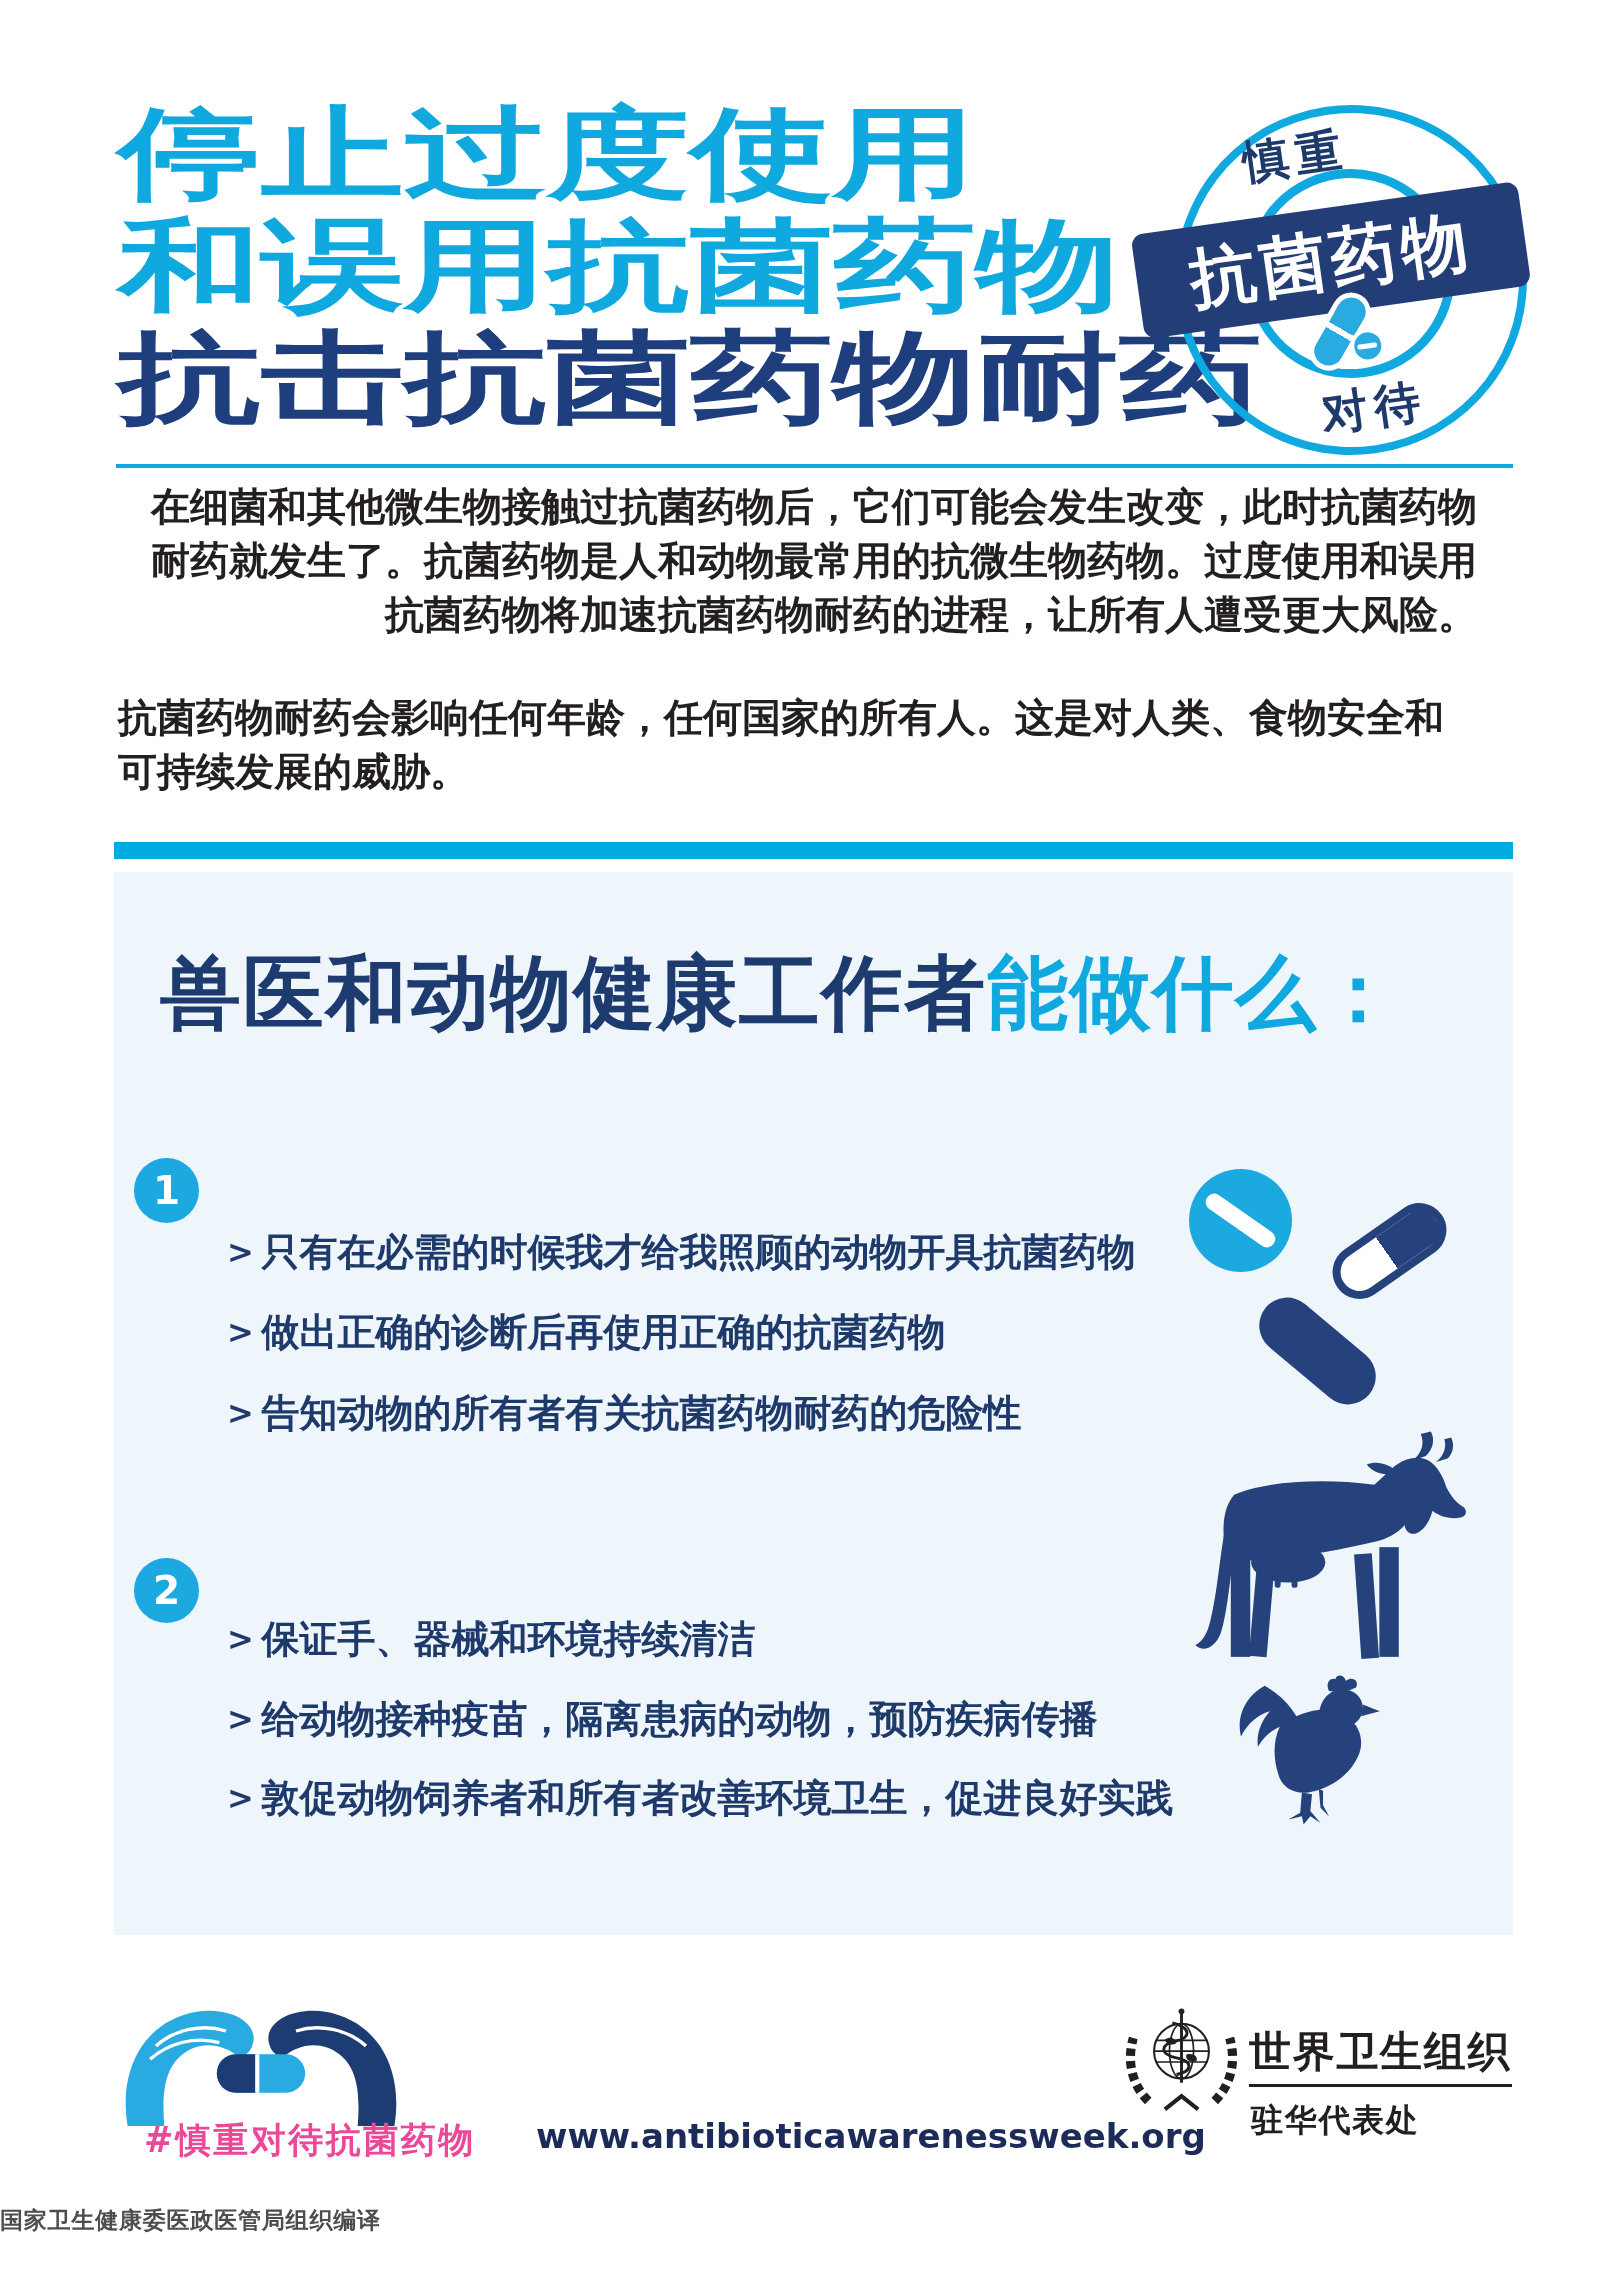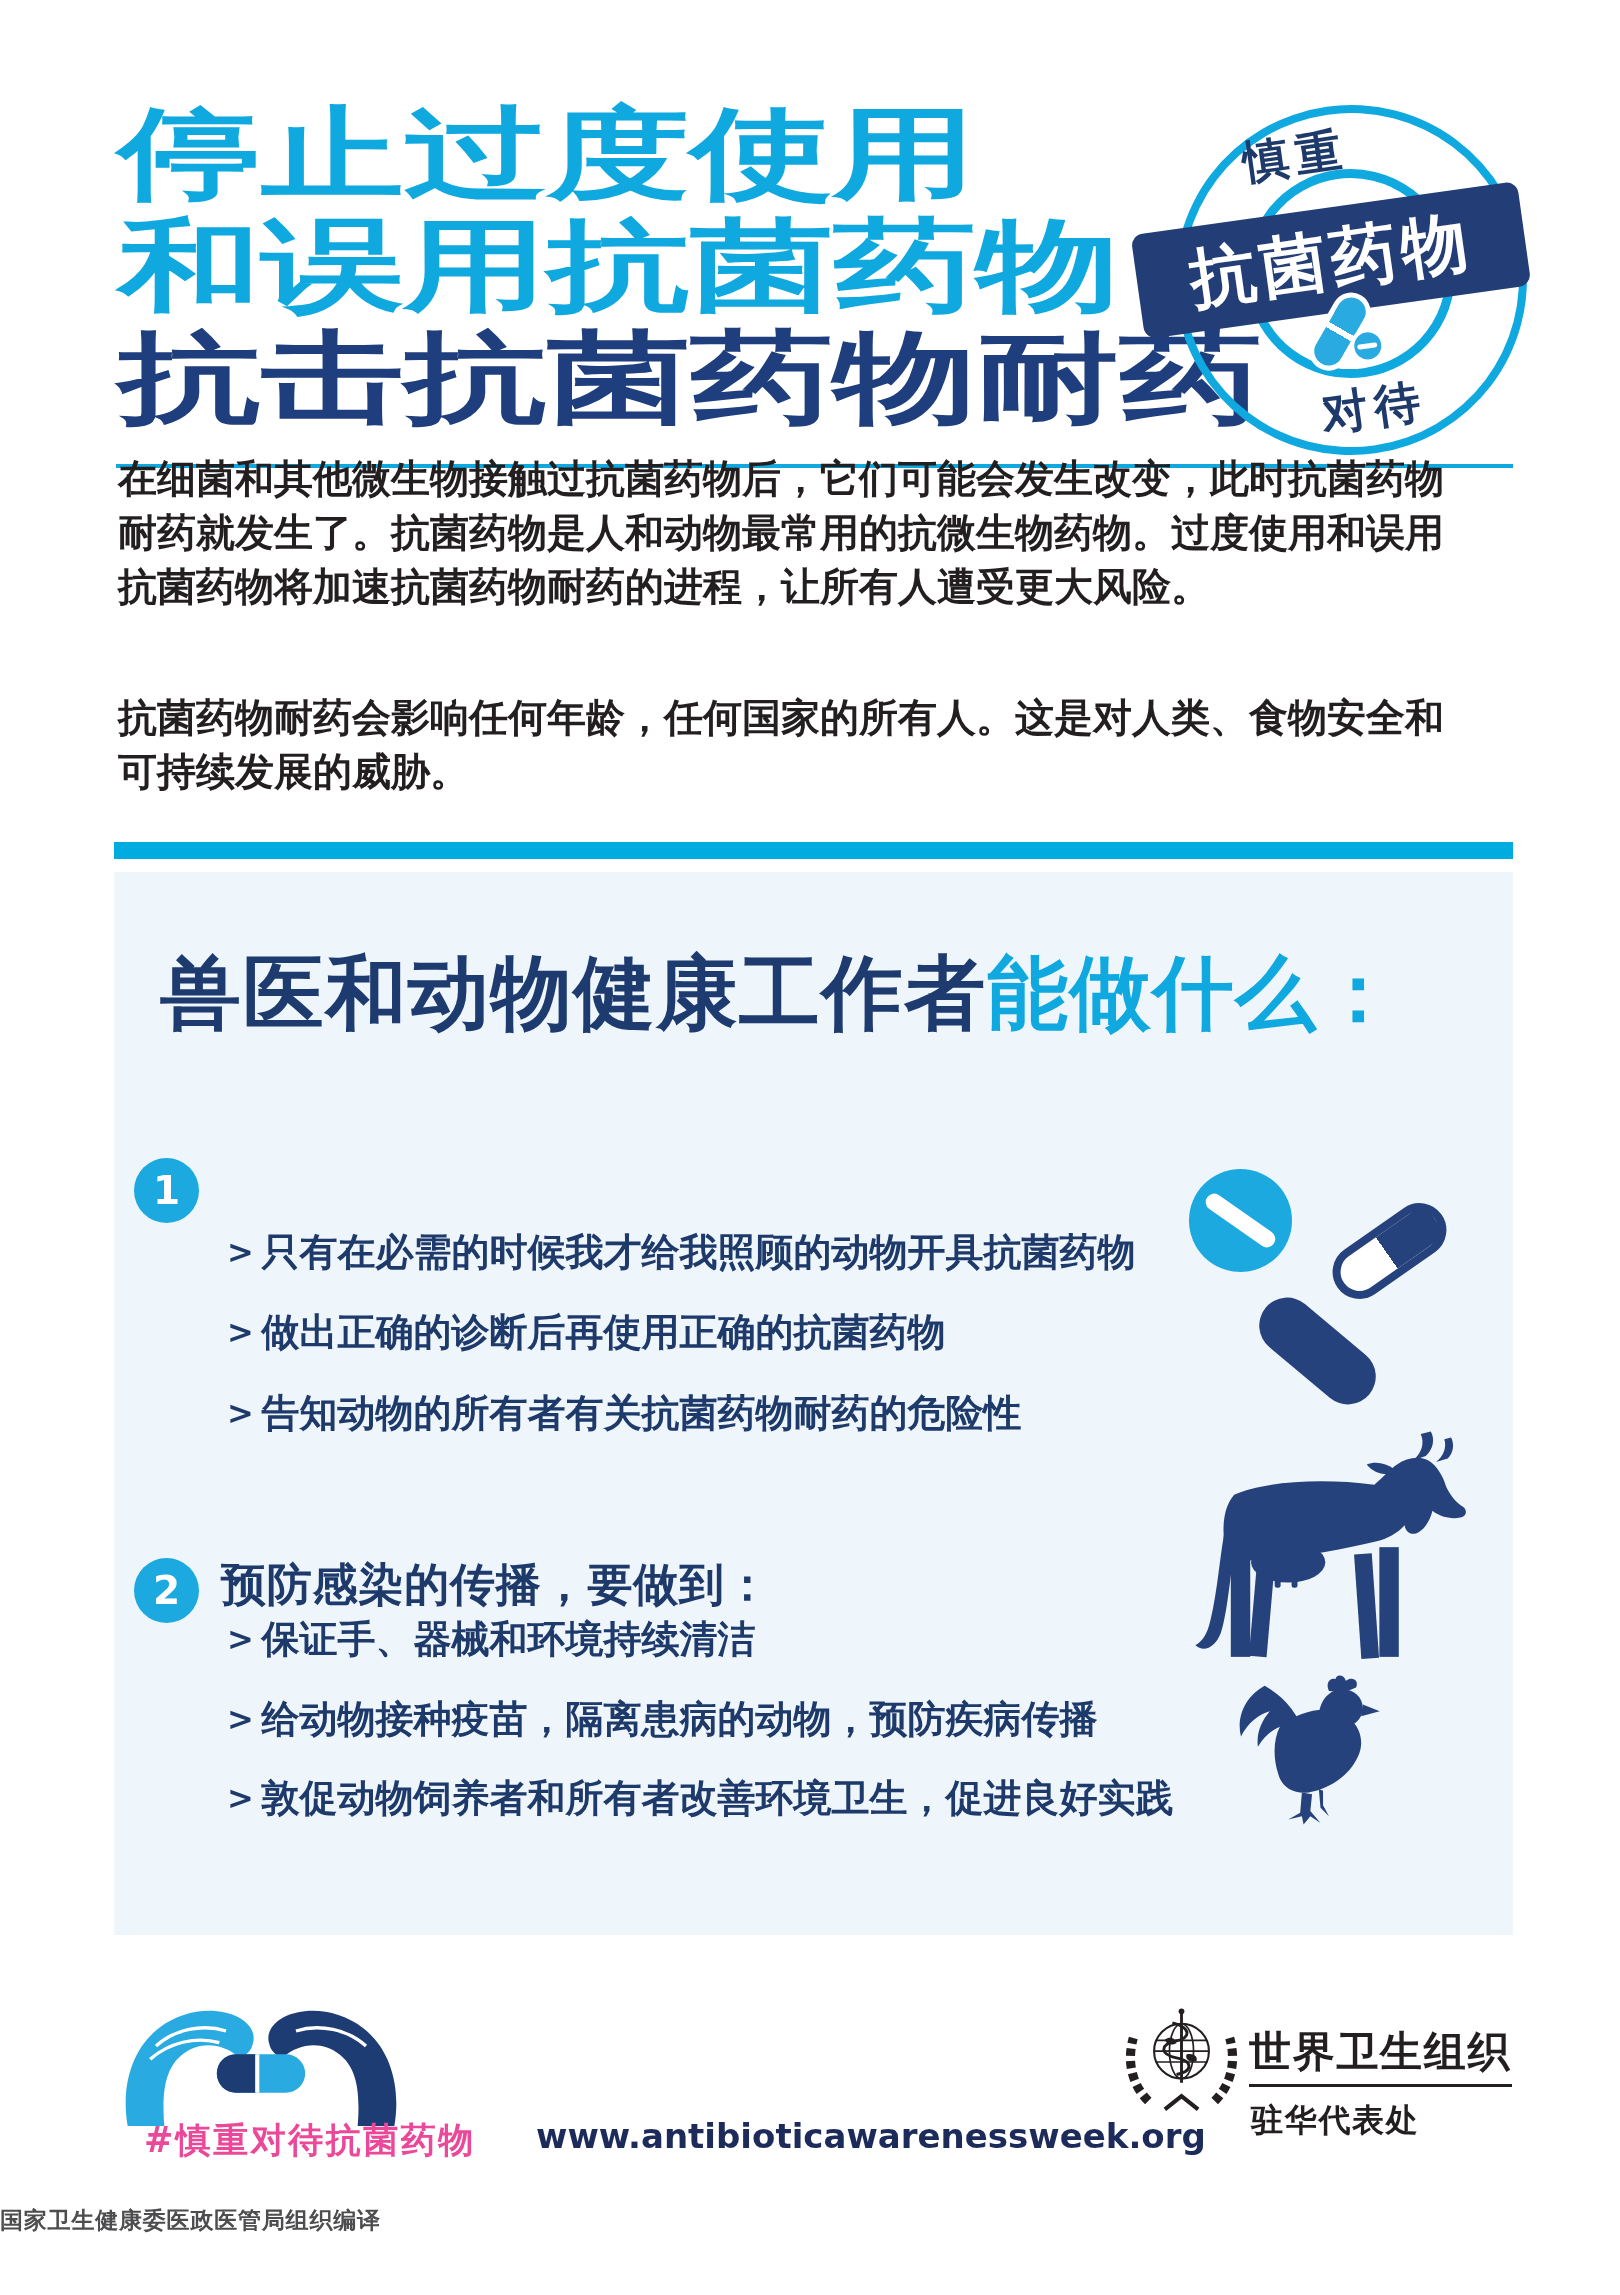--- a/index.html
+++ b/index.html
@@ -30,21 +30,21 @@
     border:5px solid #fff;box-sizing:border-box;
     background:linear-gradient(90deg,#29ABE2 0 46%,#ffffff 46% 54%,#29ABE2 54%);
     transform:rotate(-52deg);}
   .stamp-tablet{position:absolute;left:166px;top:225px;width:35px;height:35px;border-radius:50%;
     background:#29ABE2;border:4.2px solid #fff;box-sizing:border-box;}
   .stamp-tablet::after{content:"";position:absolute;left:3.4px;top:11px;width:20px;height:5px;border-radius:2.5px;background:#fff;}
 
   
   .intro-p{position:absolute;left:118px;width:1359px;font-size:39px;line-height:54px;
     font-weight:bold;color:#231F20;text-align:left;}
-  .intro-p1{top:452px;}
+  .intro-p1{top:480px;text-align:right;}
   .intro-p2{top:691px;}
 
   
   .section-bar{position:absolute;left:114px;top:842px;width:1399px;height:17px;background:#00ACDF;}
   .panel{position:absolute;left:114px;top:872px;width:1399px;height:1063px;background:#EEF5FB;}
   .panel-heading{position:absolute;left:46px;top:68px;font-size:81px;line-height:106px;
     font-weight:bold;letter-spacing:1.7px;white-space:nowrap;}
   .ph-dark{color:#1E3B70;}
   .ph-cyan{color:#0FA9E0;}
 
@@ -130,21 +130,20 @@
     <div class="bullet-row b2">
       <span class="bullet-marker">&gt;</span>
       <span class="bullet-text">做出正确的诊断后再使用正确的抗菌药物</span>
     </div>
     <div class="bullet-row b3">
       <span class="bullet-marker">&gt;</span>
       <span class="bullet-text">告知动物的所有者有关抗菌药物耐药的危险性</span>
     </div>
 
     <div class="num-badge num-badge-2">2</div>
-    <div class="item-heading item-heading-2">预防感染的传播，要做到：</div>
     <div class="bullet-row b4">
       <span class="bullet-marker">&gt;</span>
       <span class="bullet-text">保证手、器械和环境持续清洁</span>
     </div>
     <div class="bullet-row b5">
       <span class="bullet-marker">&gt;</span>
       <span class="bullet-text">给动物接种疫苗，隔离患病的动物，预防疾病传播</span>
     </div>
     <div class="bullet-row b6">
       <span class="bullet-marker">&gt;</span>

